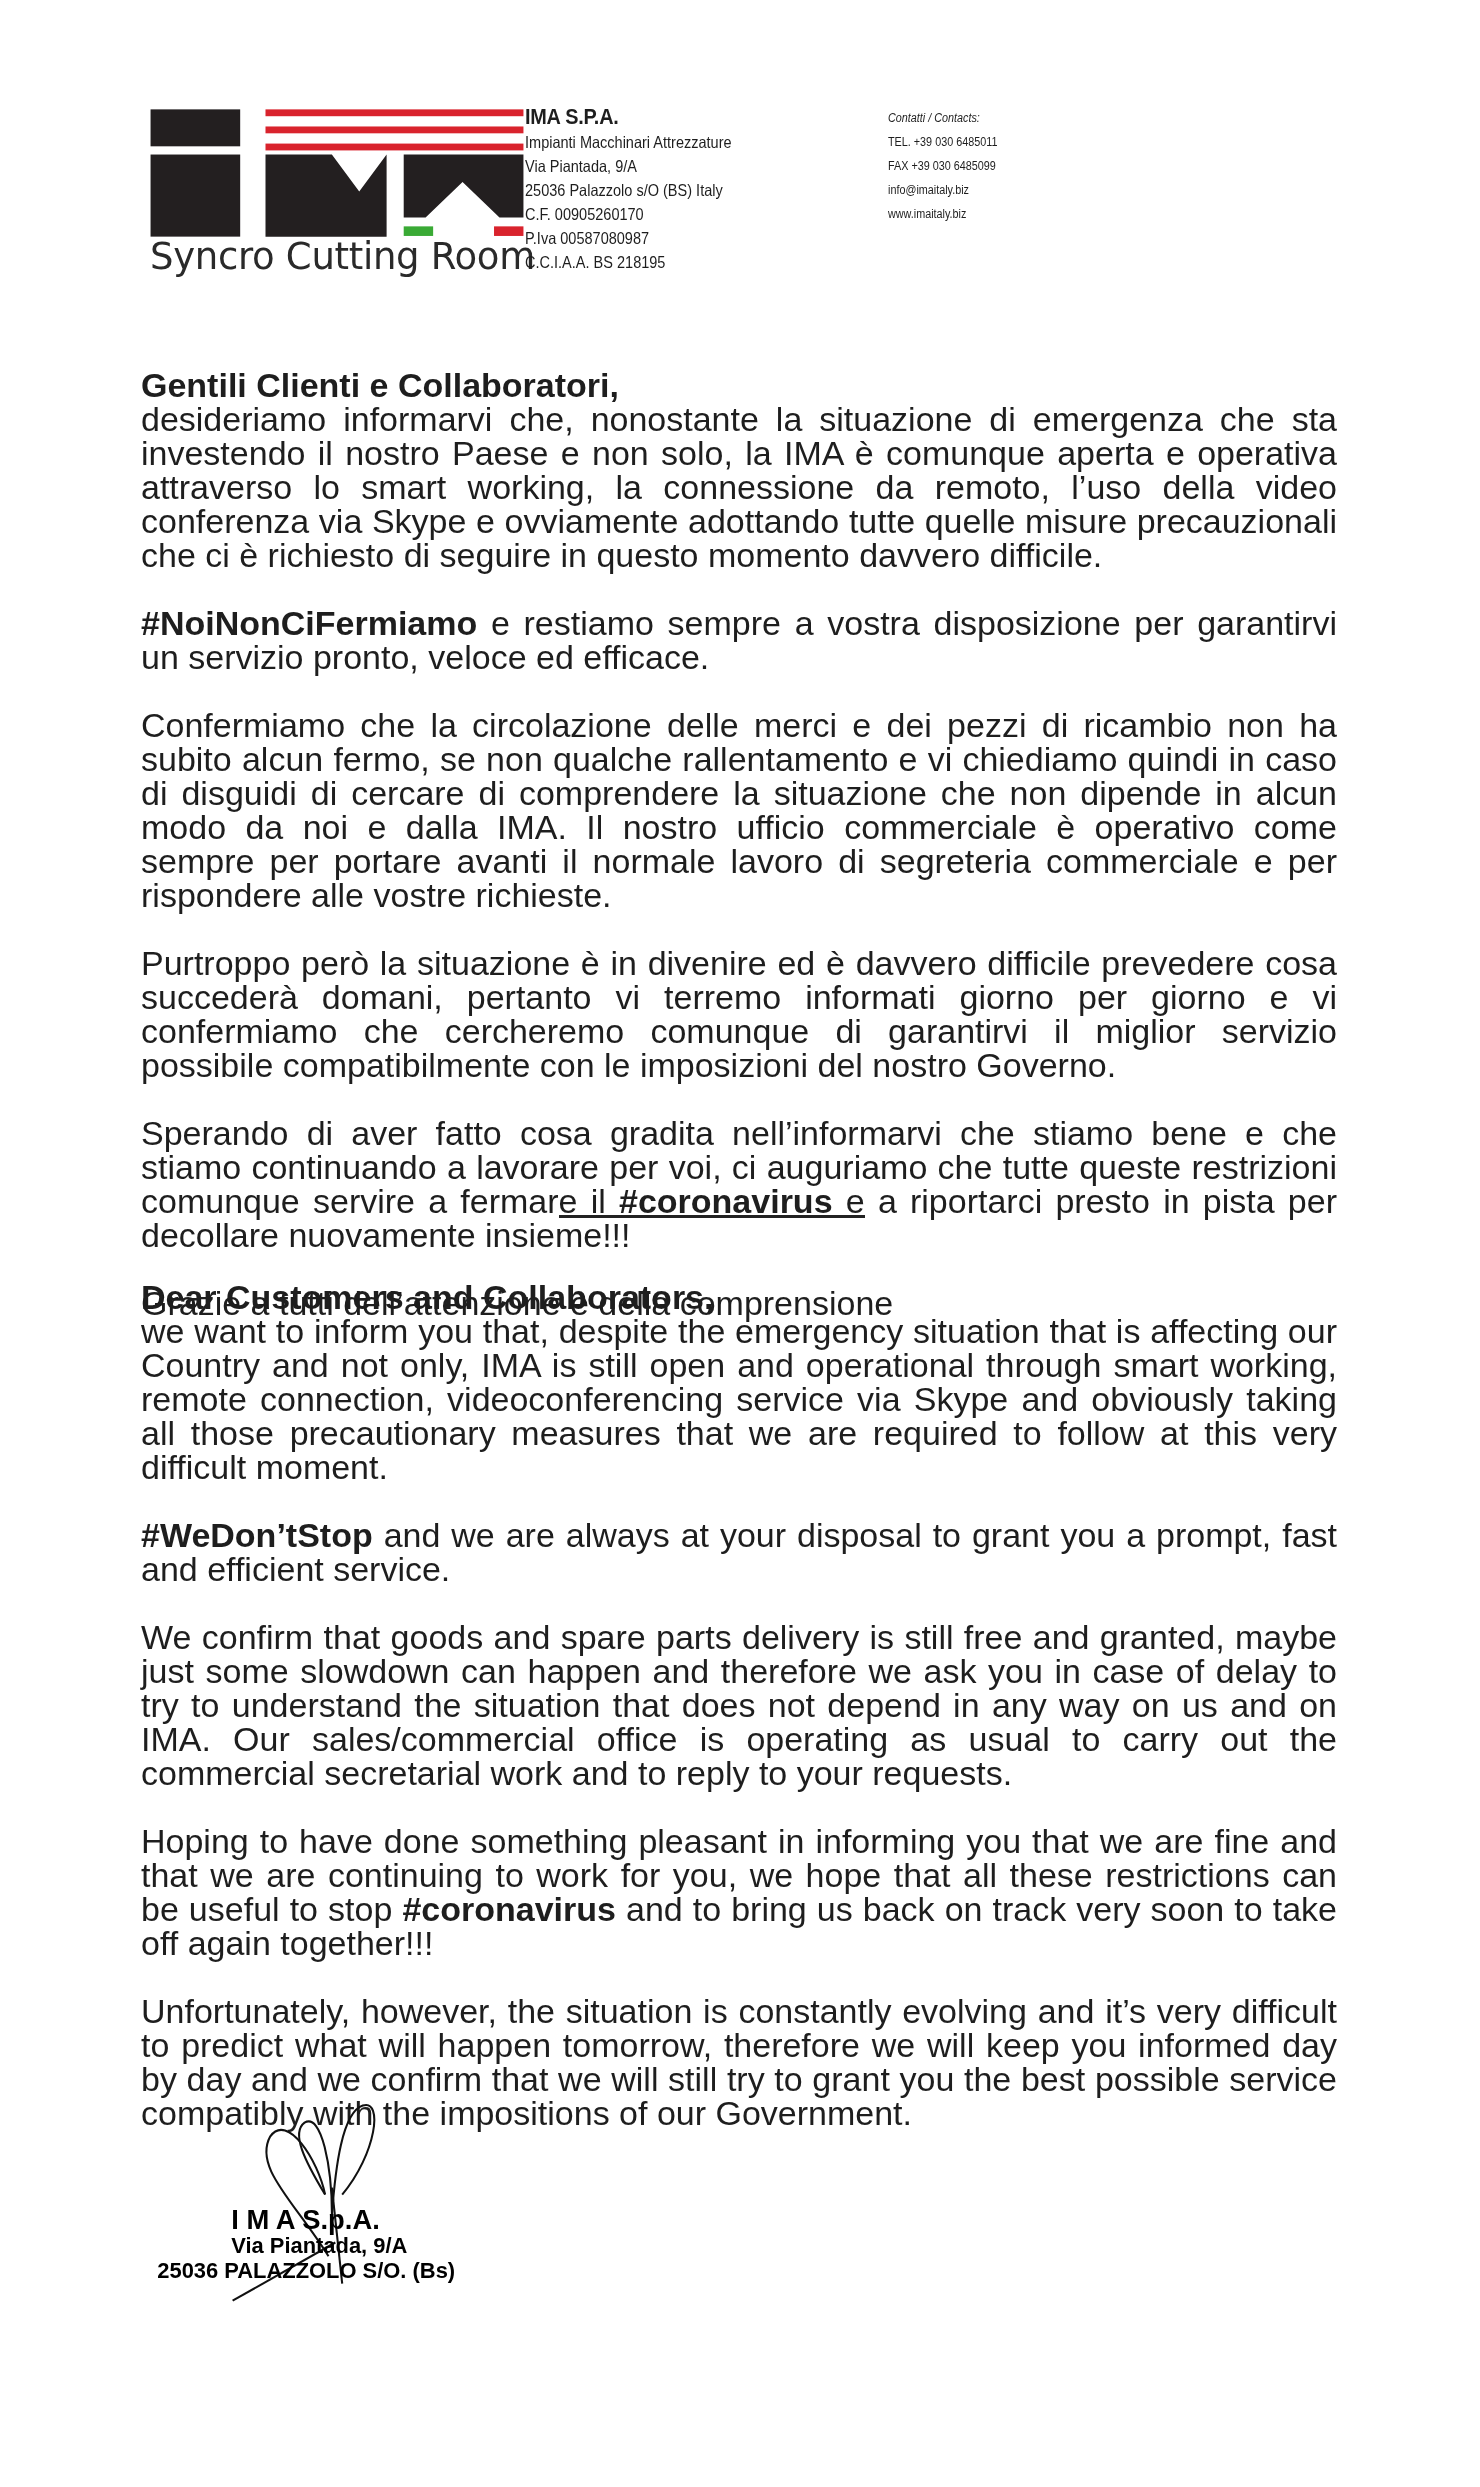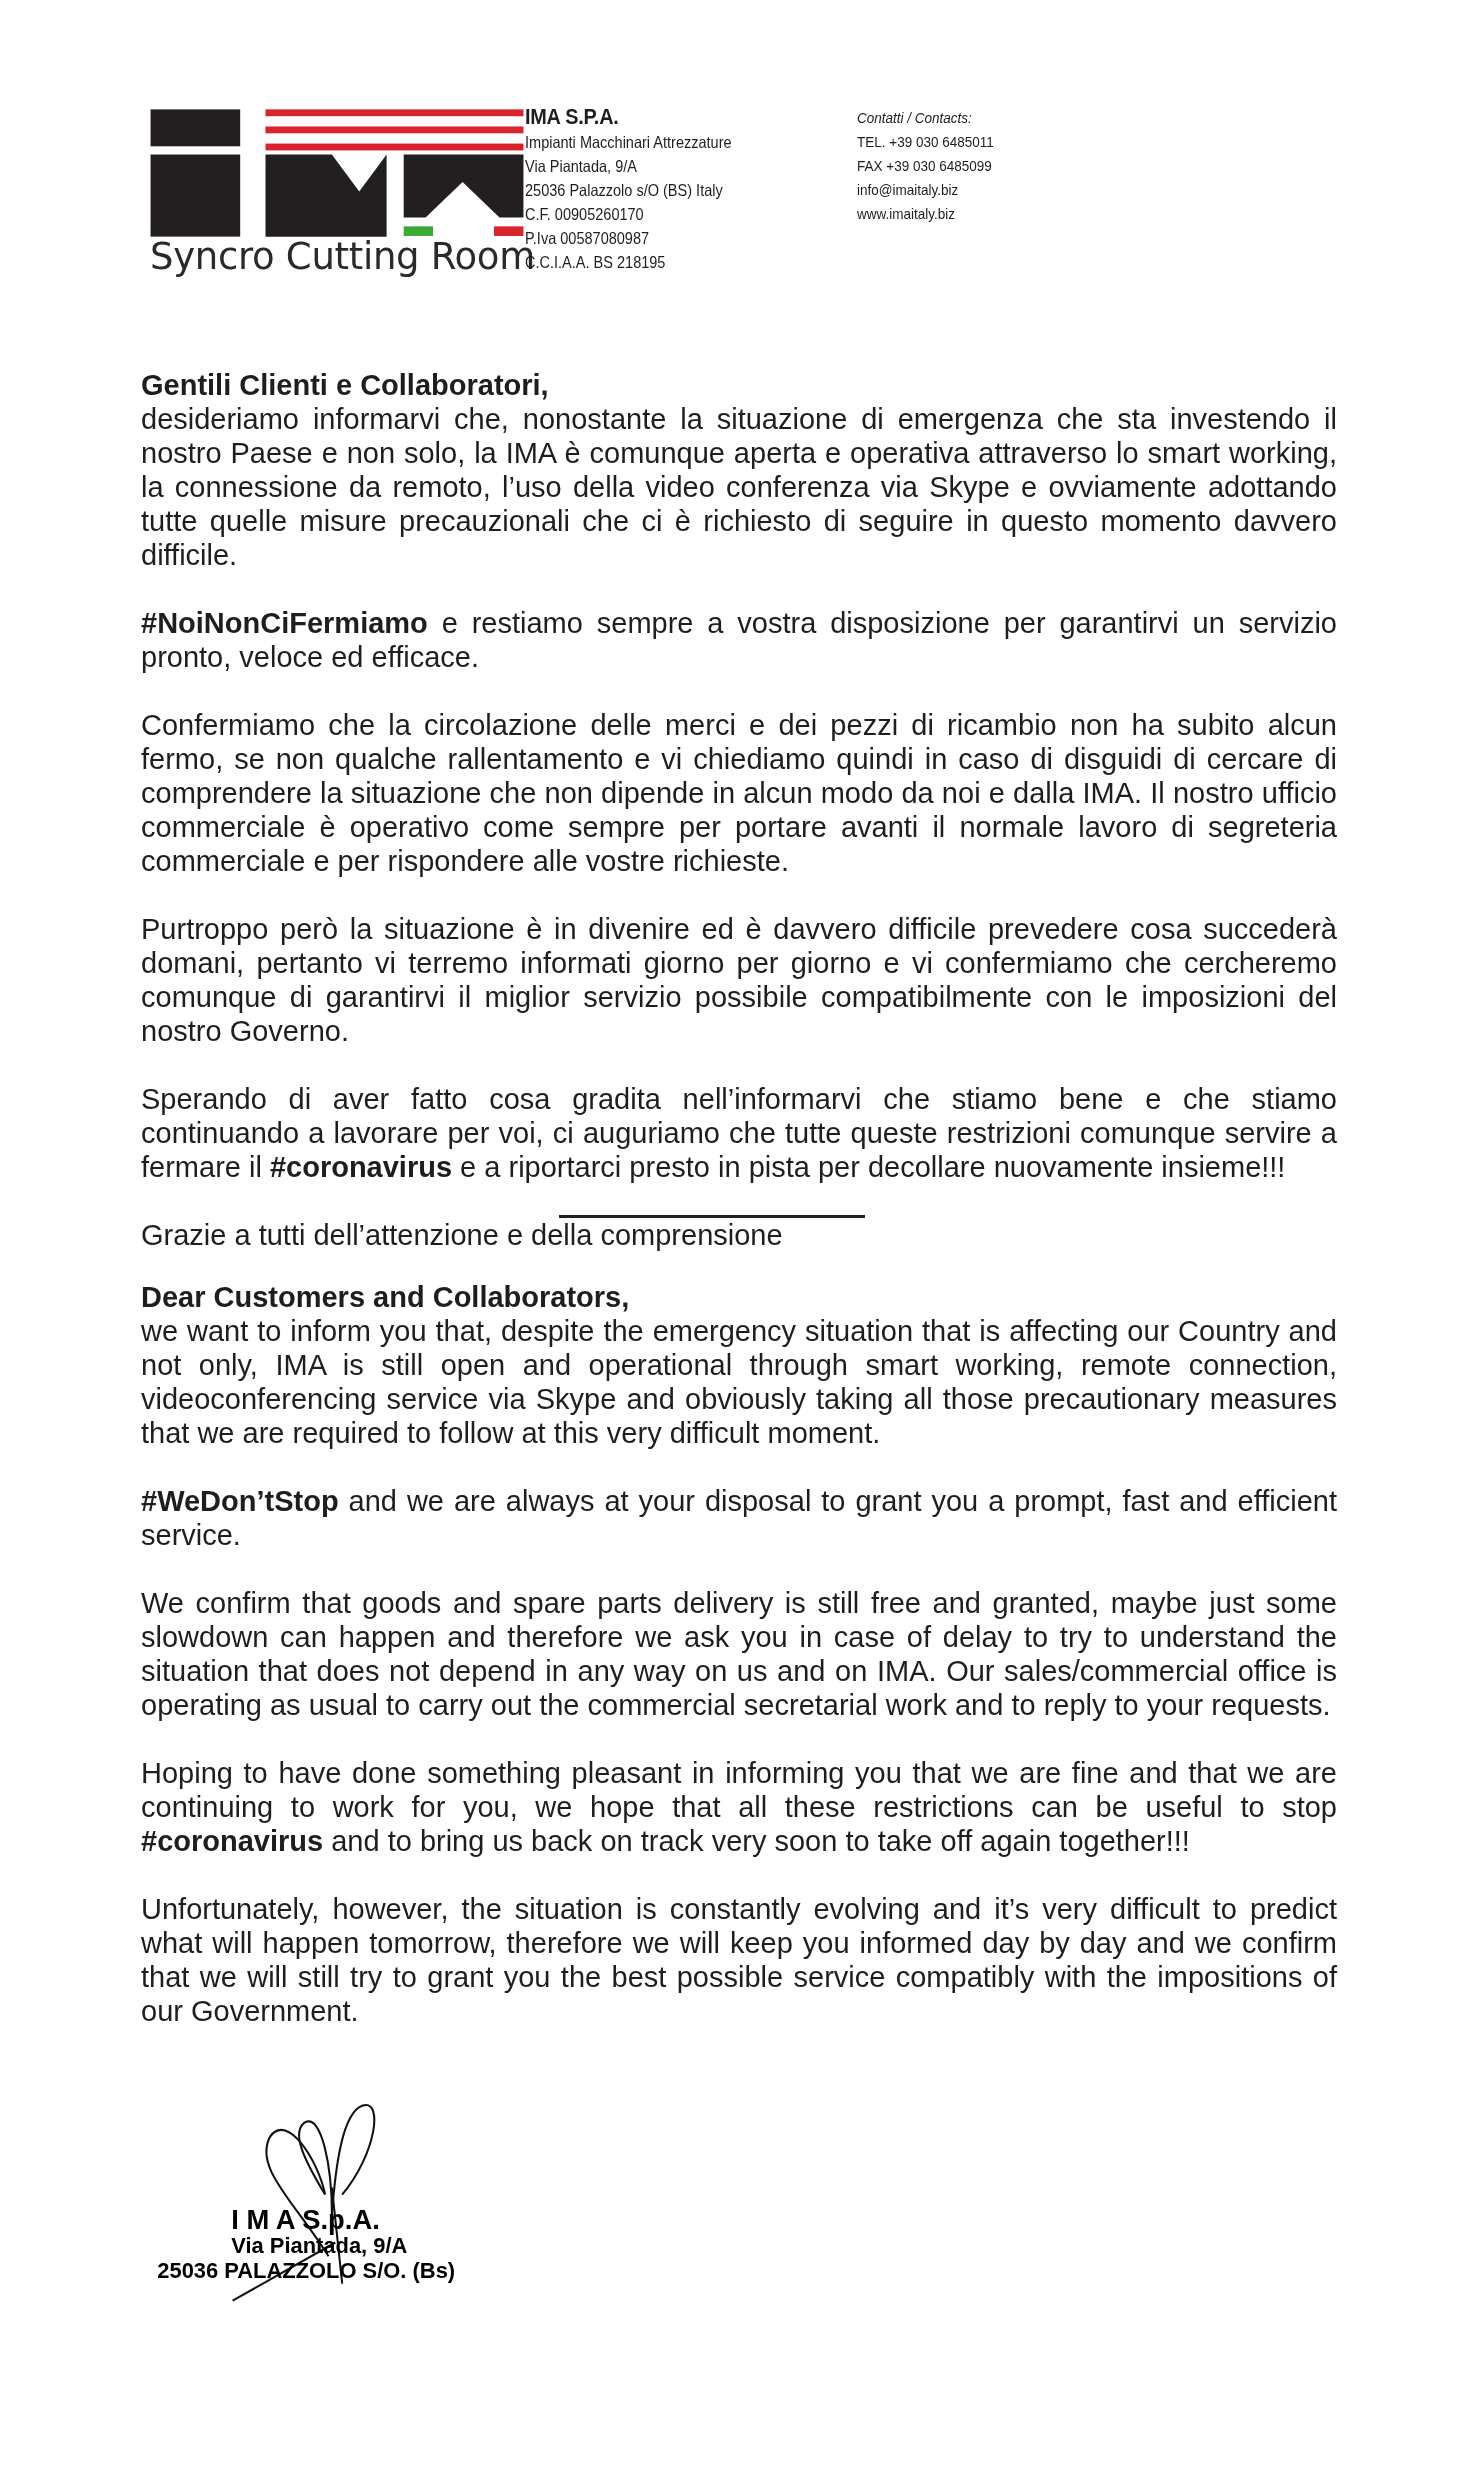--- a/index.html
+++ b/index.html
@@ -13,26 +13,26 @@
   .logo-caption { position:absolute; left:0; top:127px; width:384px;
     font-family:"DejaVu Sans", sans-serif; font-size:37px; color:#2a2a2a;
     letter-spacing:-0.3px; white-space:nowrap; }
 
   
   #company { left:525px; top:104px; font-size:16.5px; line-height:24px; transform-origin:left top; }
   #company .name { font-weight:bold; font-size:22.6px; line-height:26px; letter-spacing:-0.3px; }
   #company div { white-space:nowrap; transform:scaleX(0.88); transform-origin:left; }
 
   
-  #contacts { left:857px; top:106px; font-size:15px; line-height:24px; }
+  #contacts { left:888px; top:106px; font-size:12px; line-height:24px; }
   #contacts div { white-space:nowrap; transform:scaleX(0.9); transform-origin:left; }
   #contacts .title { font-style:italic; }
 
   
-  .letter { position:absolute; left:141px; width:1196px; font-size:29px; line-height:34px; }
+  .letter { position:absolute; left:141px; width:1196px; font-size:34px; line-height:34px; }
   .letter p { margin:0 0 34px 0; text-align:justify; }
   .letter .greet { font-weight:bold; margin:0; }
   .letter b { font-weight:bold; }
   .nb { text-align:left !important; }
 
   #it-letter { top:368px; }
   #en-letter { top:1280px; }
 
   #separator { left:559px; top:1215px; width:306px; height:2.7px; background:#222; }
 

